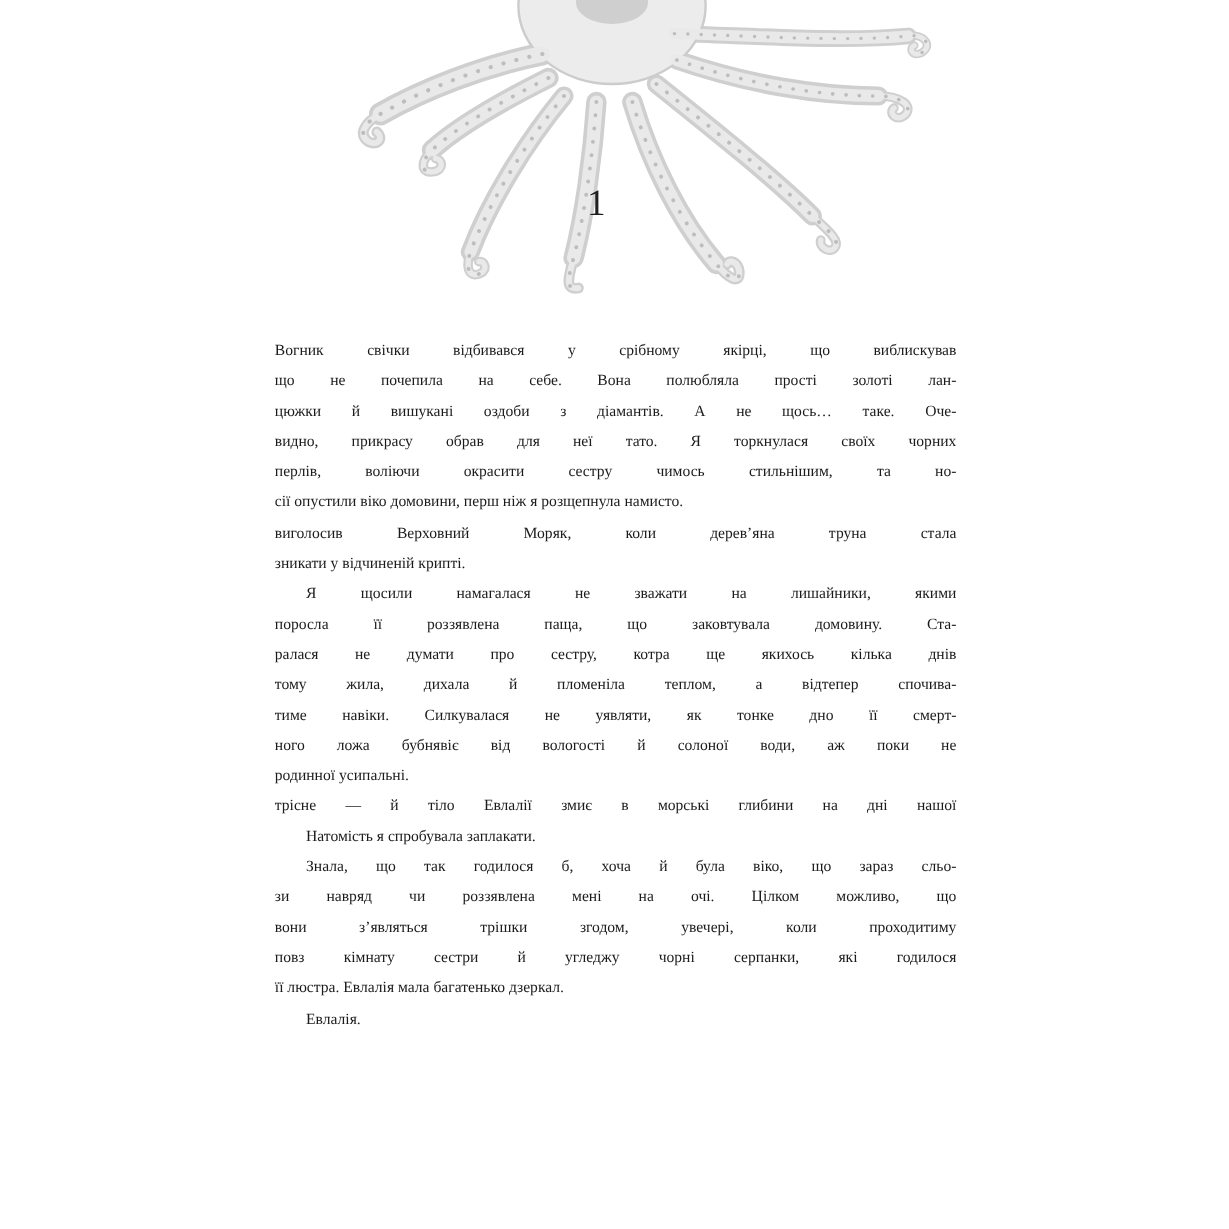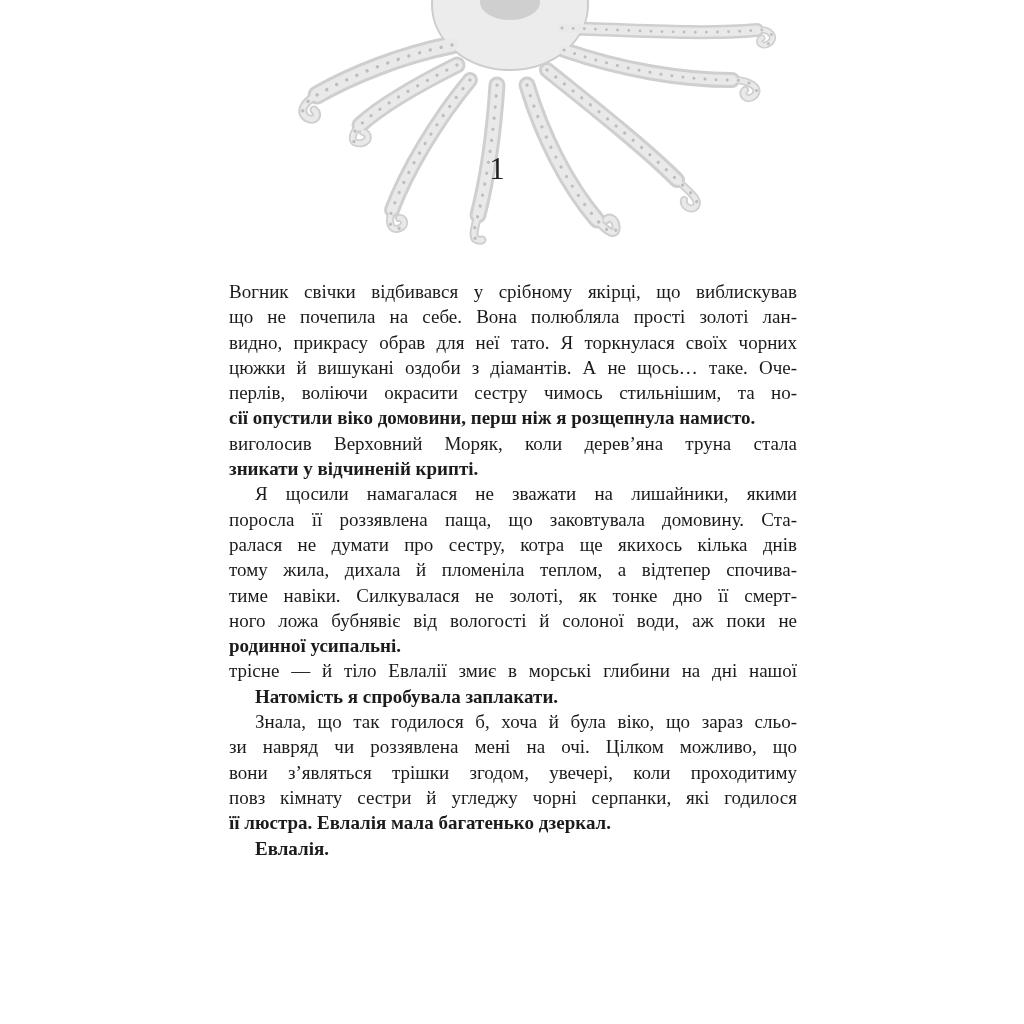--- a/index.html
+++ b/index.html
@@ -32,30 +32,30 @@
     font-size: 31px;
     line-height: 38px;
     color: #1f1f1f;
     font-family: "Liberation Serif", "DejaVu Serif", serif;
   }
   .text-block {
     position: absolute;
     top: 279px;
     left: 229px;
     width: 568px;
-    font-size: 19px;
+    font-size: 13px;
     line-height: 25.3px;
   }
   .paragraph { margin: 0; padding: 0; }
   .line {
     text-align: justify;
     text-align-last: justify;
     white-space: normal;
   }
-  .line.last { text-align-last: left; font-weight: bold; }
+  .line.last { text-align-last: left; }
   .line.first-indent { text-indent: 26px; }
 </style>
 </head>
 <body>
 
 <div class="page">
 
   <div class="illustration">
     <svg width="600" height="262" viewBox="0 0 600 262" xmlns="http://www.w3.org/2000/svg">
 
@@ -112,35 +112,35 @@
       </g>
     </svg>
   </div>
 
   <div class="chapter-number">1</div>
 
   <div class="text-block">
       <div class="paragraph">
         <div class="line">Вогник свічки відбивався у срібному якірці, що виблискував</div>
         <div class="line">що не почепила на себе. Вона полюбляла прості золоті лан-</div>
+        <div class="line">цюжки й вишукані оздоби з діамантів. А не щось… таке. Оче-</div>
         <div class="line">видно, прикрасу обрав для неї тато. Я торкнулася своїх чорних</div>
-        <div class="line">цюжки й вишукані оздоби з діамантів. А не щось… таке. Оче-</div>
         <div class="line">перлів, воліючи окрасити сестру чимось стильнішим, та но-</div>
         <div class="line last">сії опустили віко домовини, перш ніж я розщепнула намисто.</div>
       </div>
       <div class="paragraph">
         <div class="line">виголосив Верховний Моряк, коли дерев’яна труна стала</div>
         <div class="line last">зникати у відчиненій крипті.</div>
       </div>
       <div class="paragraph">
         <div class="line first-indent">Я щосили намагалася не зважати на лишайники, якими</div>
         <div class="line">поросла її роззявлена паща, що заковтувала домовину. Ста-</div>
         <div class="line">ралася не думати про сестру, котра ще якихось кілька днів</div>
         <div class="line">тому жила, дихала й пломеніла теплом, а відтепер спочива-</div>
-        <div class="line">тиме навіки. Силкувалася не золоті, як тонке дно її смерт-</div>
+        <div class="line">тиме навіки. Силкувалася не уявляти, як тонке дно її смерт-</div>
         <div class="line">ного ложа бубнявіє від вологості й солоної води, аж поки не</div>
         <div class="line last">родинної усипальні.</div>
         <div class="line">трісне — й тіло Евлалії змиє в морські глибини на дні нашої</div>
       </div>
       <div class="paragraph">
         <div class="line last first-indent">Натомість я спробувала заплакати.</div>
       </div>
       <div class="paragraph">
         <div class="line first-indent">Знала, що так годилося б, хоча й була віко, що зараз сльо-</div>
         <div class="line">зи навряд чи роззявлена мені на очі. Цілком можливо, що</div>

